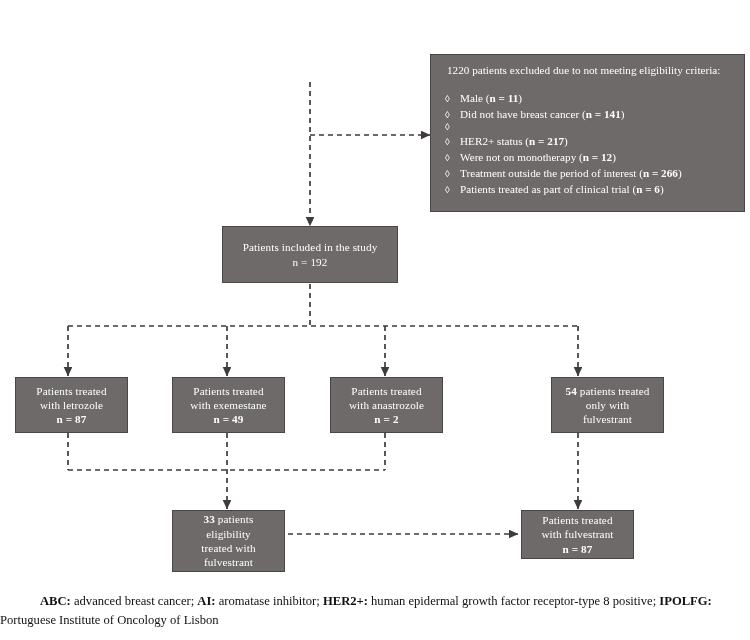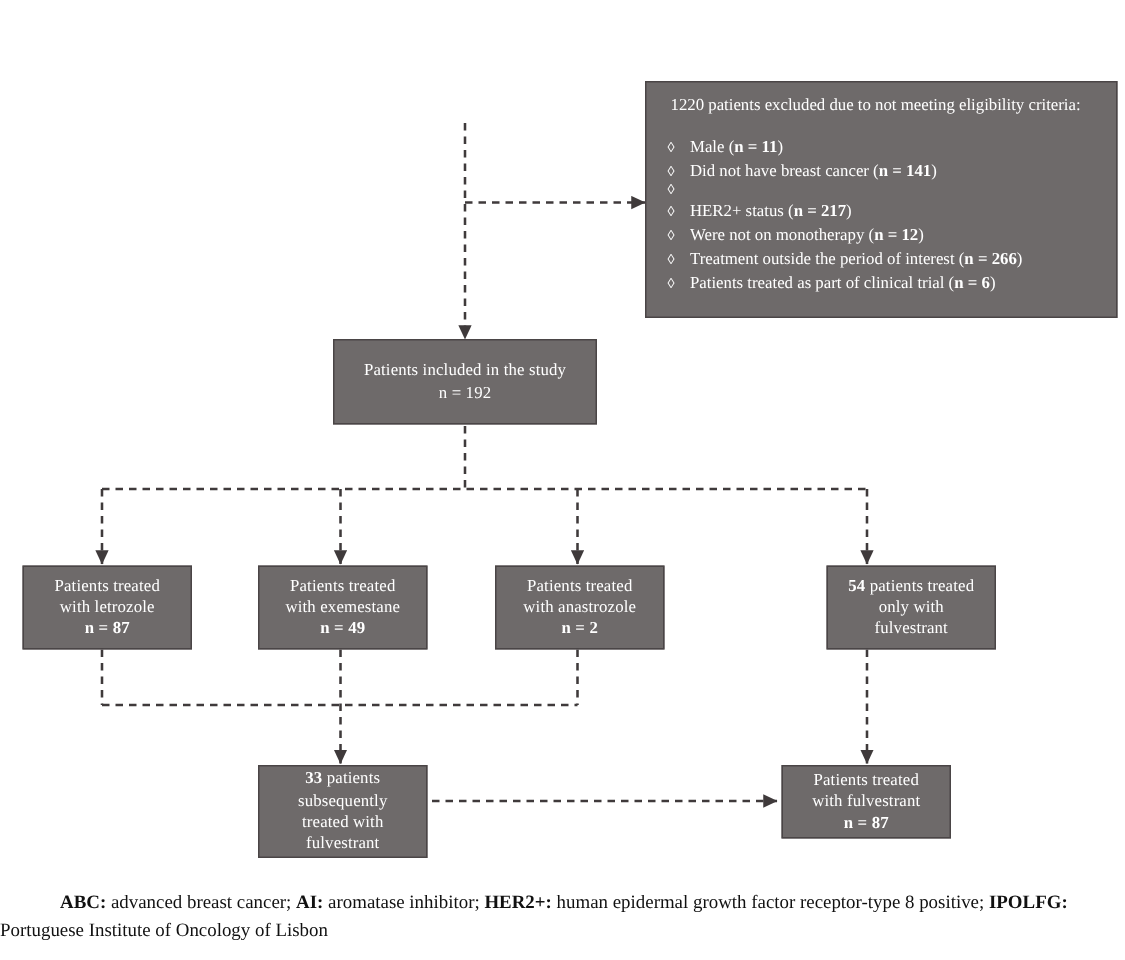--- a/index.html
+++ b/index.html
@@ -188,21 +188,21 @@
   </div>
 
   <div class="node" style="left:521px; top:377px; width:113px; height:56px;margin-left:30px;">
     <span class="ln"><b>54</b><span> patients treated</span></span>
     <span class="ln">only with</span>
     <span class="ln">fulvestrant</span>
   </div>
 
   <div class="node" style="left:172px; top:510px; width:113px; height:62px;">
     <span class="ln"><b>33</b><span> patients</span></span>
-    <span class="ln">subsequently</span>
+    <span class="ln">eligibility</span>
     <span class="ln">treated with</span>
     <span class="ln">fulvestrant</span>
   </div>
 
   <div class="node" style="left:521px; top:510px; width:113px; height:49px;">
     <span class="ln">Patients treated</span>
     <span class="ln">with fulvestrant</span>
     <span class="ln b">n = 87</span>
   </div>
 

